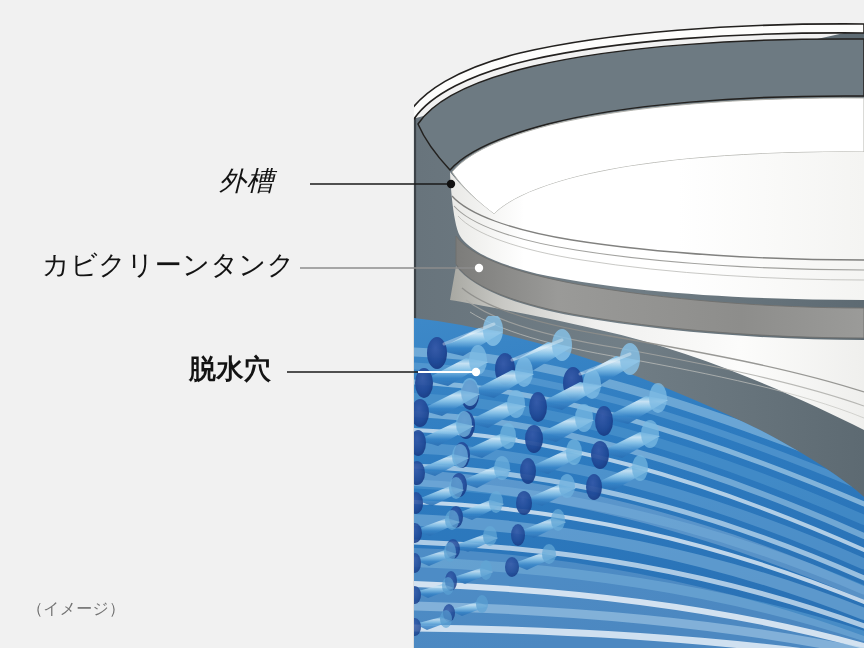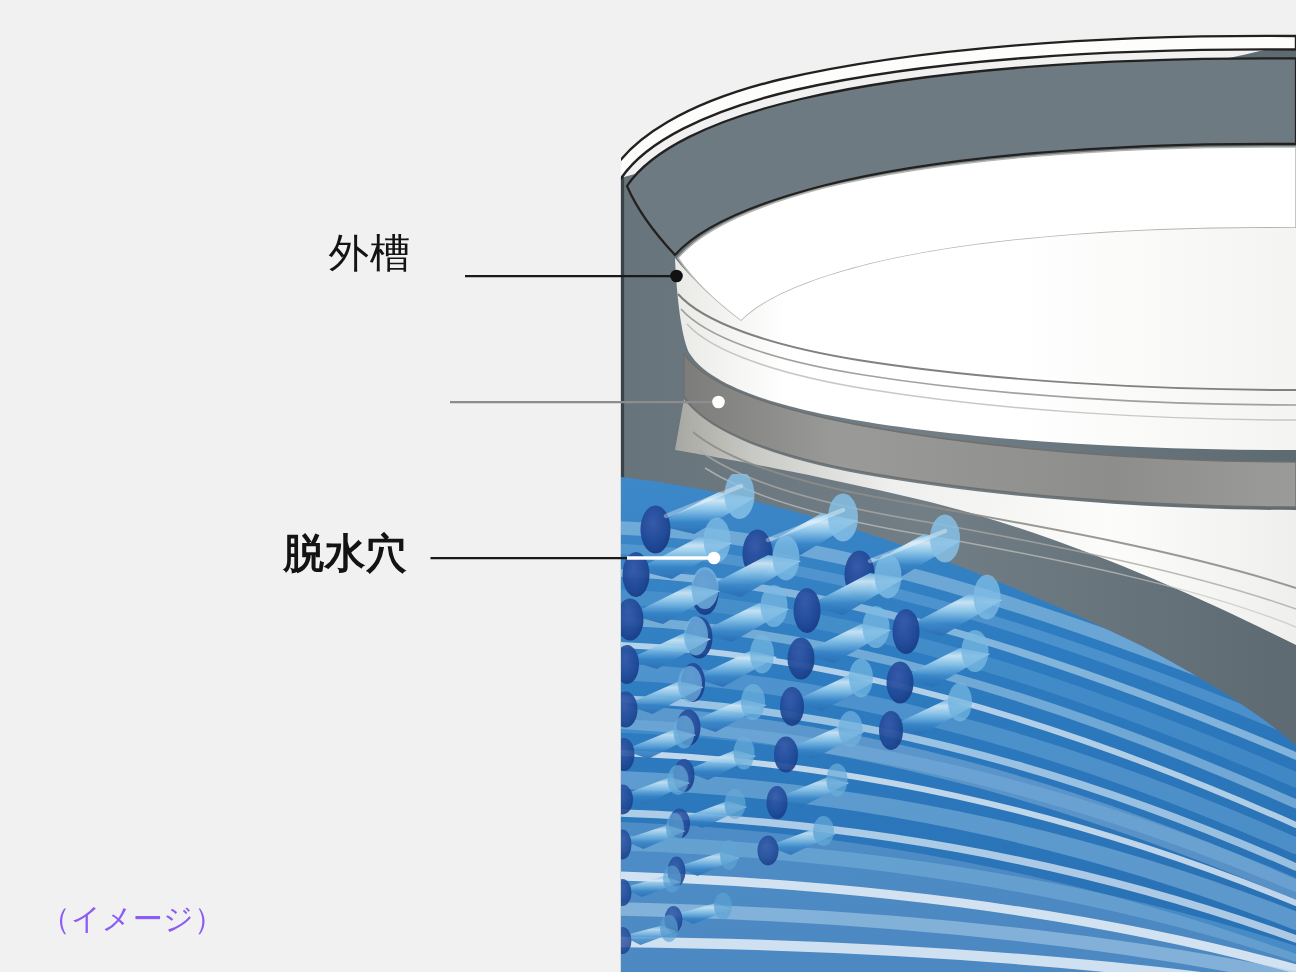--- a/index.html
+++ b/index.html
@@ -27,29 +27,29 @@
   .callout-label {
     position: absolute;
     color: #131313;
     font-size: 27px;
     line-height: 1;
     letter-spacing: 0.02em;
     white-space: nowrap;
     font-family: "Liberation Sans", "DejaVu Sans", sans-serif;
     font-weight: 400;
   }
-  #label-outer-tub   { left: 219px; top: 156px; }
+  #label-outer-tub   { left: 219px; top: 168px; font-style: italic; }
   #label-mold-tank   { left: 42px;  top: 252px; }
   #label-spin-holes  { left: 189px; top: 356px; font-weight: bold; }
   #image-caption {
     position: absolute;
     left: 27px;
     top: 599px;
-    font-size: 20px;
-    color: #8b5cf6;
+    font-size: 16px;
+    color: #737373;
     letter-spacing: 0.01em;
     white-space: nowrap;
     font-family: "Liberation Sans", "DejaVu Sans", sans-serif;
   }
 </style>
 </head>
 <body>
 
 <div id="root">
 
@@ -424,18 +424,19 @@
       <g>
         <line x1="287" y1="372" x2="420" y2="372" stroke="#1a1a1a" stroke-width="1.5"></line>
         <line x1="418" y1="372" x2="476" y2="372" stroke="#ffffff" stroke-width="2.2"></line>
         <circle cx="476" cy="372" r="4.2" fill="#ffffff"></circle>
       </g>
     </g>
   </svg>
 
   <div class="callout-label" id="label-outer-tub">外槽</div>
 
+  <div class="callout-label" id="label-mold-tank">カビクリーンタンク</div>
 
   <div class="callout-label" id="label-spin-holes">脱水穴</div>
 
   <div id="image-caption">（イメージ）</div>
 
 </div>
 
 </body></html>

